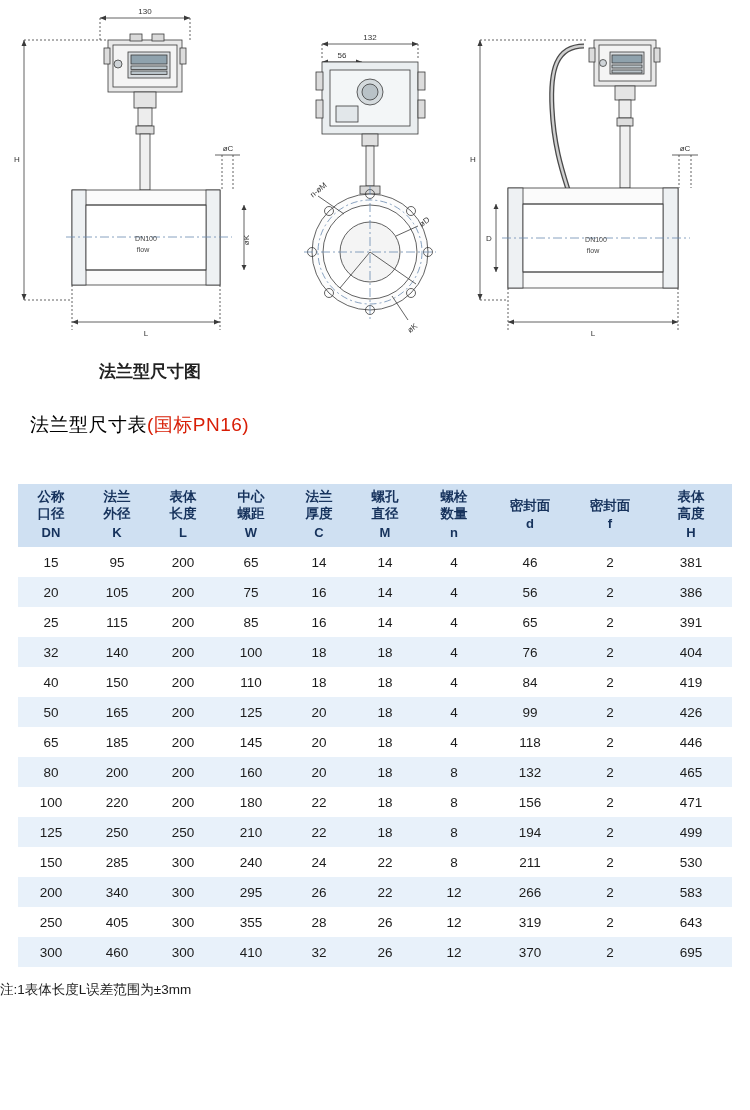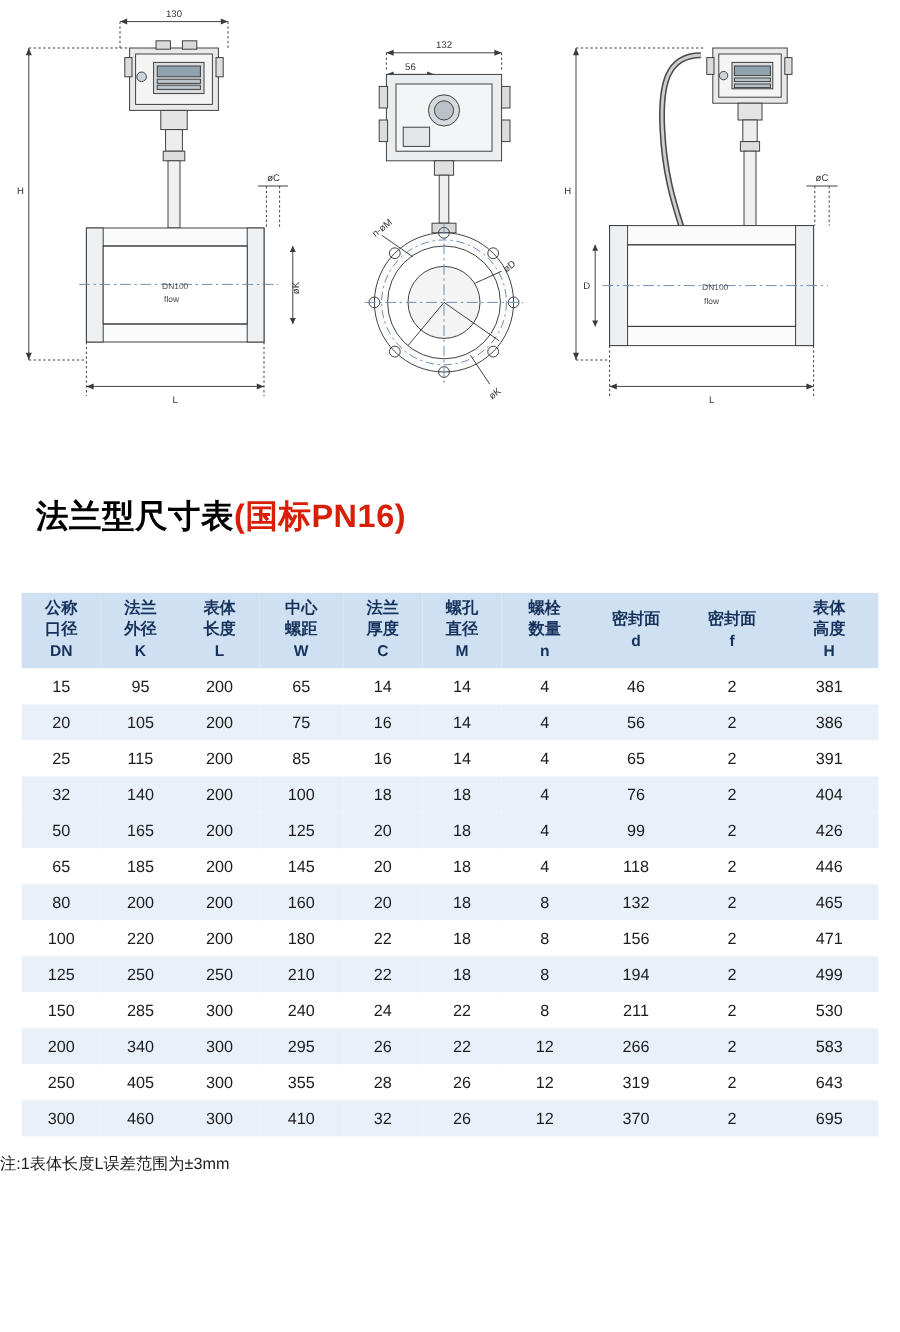--- a/index.html
+++ b/index.html
@@ -36,22 +36,22 @@
     font-weight: bold;
     color: #222;
     text-align: center;
   }
   .caption.c1 { width: 300px; }
   .caption.c2 { width: 390px; }
 
   
   .table-title {
     margin: 12px 0 10px 30px;
-    font-size: 27px;
-    font-weight: bold;
+    font-size: 19px;
+    font-weight: normal;
     letter-spacing: 0.5px;
   }
   .table-title .black { color: #000; }
   .table-title .red { color: #d81e06; }
 
   
   .table-wrap {
     margin: 0 18px;
   }
   table.dim {
@@ -275,20 +275,21 @@
     </g>
     <text class="dimtext" x="13" y="162" text-anchor="middle">H</text>
     <text class="dimtext" x="29" y="241" text-anchor="middle">D</text>
     <text class="dimtext" x="133" y="336" text-anchor="middle">L</text>
     <text class="dimtext" x="225" y="151" text-anchor="middle">øC</text>
     <text class="dimtext-s" x="136" y="242" text-anchor="middle">DN100</text>
     <text class="dimtext-s" x="133" y="253" text-anchor="middle">flow</text>
   </svg>
 
   <div class="caption-row">
+    <div class="caption c1">法兰型尺寸图</div>
   </div>
 </div>
 
 <div class="table-title">
   <span class="black">法兰型尺寸表</span><span class="red">(国标PN16)</span>
 </div>
 
 <div class="table-wrap">
   <table class="dim">
     <colgroup>
@@ -399,20 +400,32 @@
           <td>140</td>
           <td>200</td>
           <td>100</td>
           <td>18</td>
           <td>18</td>
           <td>4</td>
           <td>76</td>
           <td>2</td>
           <td>404</td>
         </tr>
+        <tr class="odd">
+          <td>40</td>
+          <td>150</td>
+          <td>200</td>
+          <td>110</td>
+          <td>18</td>
+          <td>18</td>
+          <td>4</td>
+          <td>84</td>
+          <td>2</td>
+          <td>419</td>
+        </tr>
         <tr class="even">
           <td>50</td>
           <td>165</td>
           <td>200</td>
           <td>125</td>
           <td>20</td>
           <td>18</td>
           <td>4</td>
           <td>99</td>
           <td>2</td>

